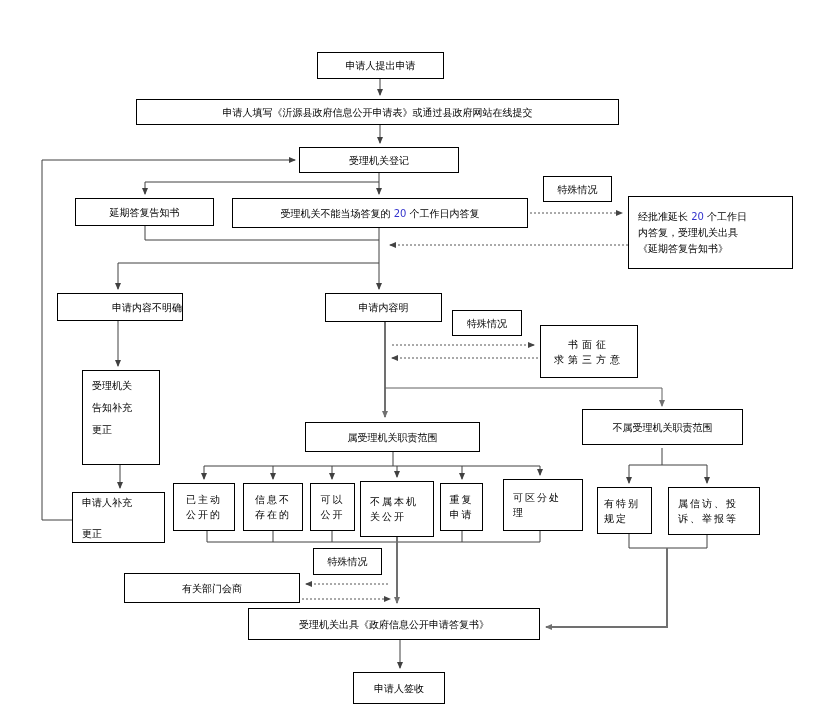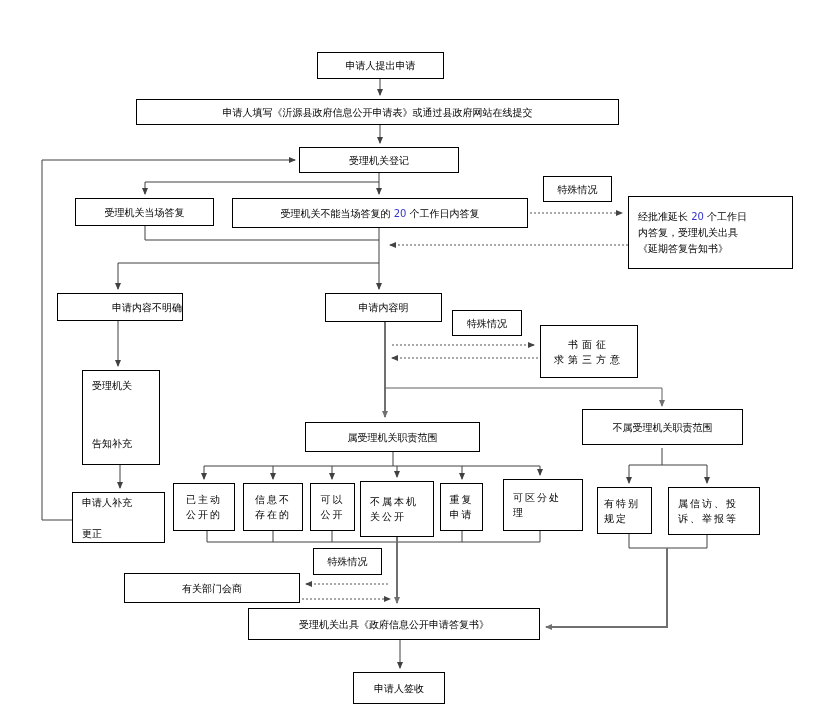--- a/index.html
+++ b/index.html
@@ -107,21 +107,21 @@
 
   <div class="node" style="left:136px;top:99px;width:483px;height:26px;">
     <span>申请人填写《沂源县政府信息公开申请表》或通过县政府网站在线提交</span>
   </div>
 
   <div class="node" style="left:299px;top:147px;width:160px;height:26px;">
     <span>受理机关登记</span>
   </div>
 
   <div class="node" style="left:75px;top:198px;width:139px;height:28px;">
-    <span>受理机关当场答复</span>
+    <span>延期答复告知书</span>
   </div>
 
   <div class="node" style="left:232px;top:198px;width:296px;height:30px;">
     <span><span>受理机关不能当场答复的 </span><span class="num">20</span><span> 个工作日内答复</span></span>
   </div>
 
   <div class="node" style="left:543px;top:176px;width:69px;height:26px;">
     <span>特殊情况</span>
   </div>
 
@@ -141,21 +141,21 @@
 
   <div class="node" style="left:452px;top:310px;width:70px;height:26px;">
     <span>特殊情况</span>
   </div>
 
   <div class="node sp3" style="left:540px;top:325px;width:98px;height:53px;">
     <span class="line">书面征</span>
     <span class="line">求第三方意</span>
   </div>
 
-  <div class="node la" style="left:82px;top:370px;width:78px;height:95px;line-height:2.2;justify-content:flex-start;padding-top:4px;gap:36px;">
+  <div class="node la" style="left:82px;top:370px;width:78px;height:95px;line-height:2.2;justify-content:flex-start;padding-top:4px;">
     <span class="line">受理机关</span>
     <span class="line">告知补充</span>
     <span class="line">更正</span>
   </div>
 
   <div class="node la" style="left:72px;top:492px;width:93px;height:51px;line-height:1.7;gap:14px;">
     <span class="line">申请人补充</span>
     <span class="line">更正</span>
   </div>
 

